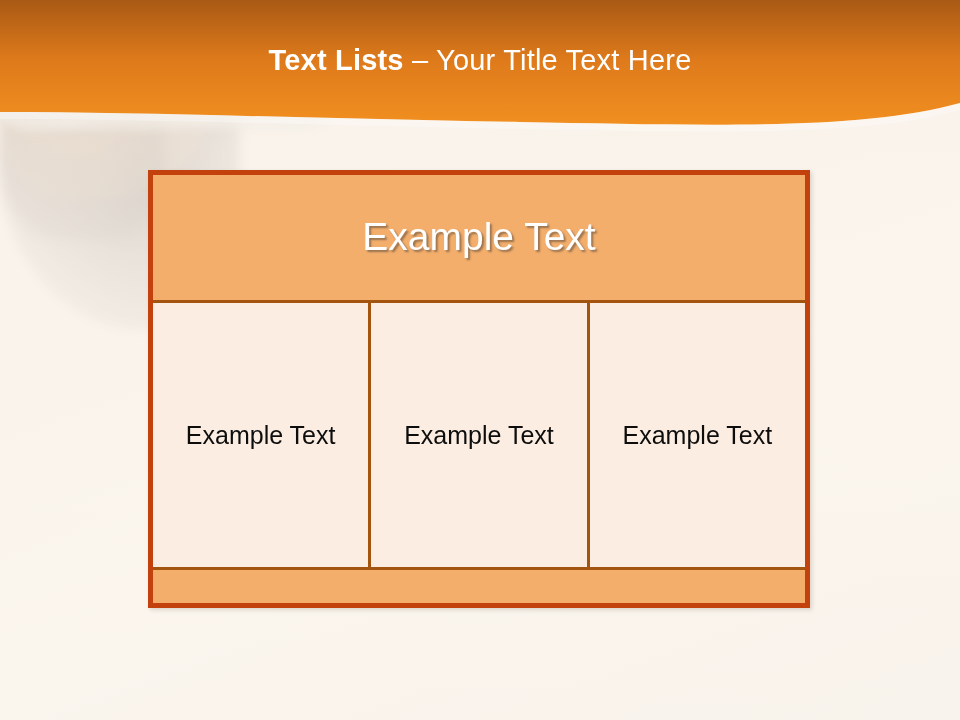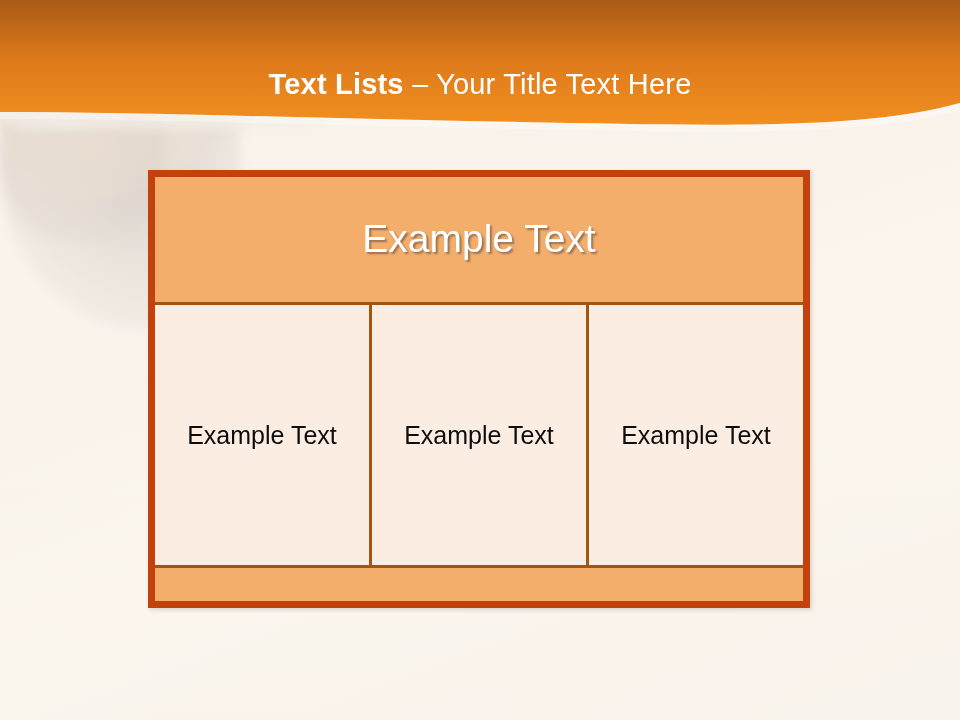--- a/index.html
+++ b/index.html
@@ -185,40 +185,40 @@
   #header-band {
     position: absolute;
     left: 0; top: 0;
     width: 960px;
     height: 135px;
   }
   #header-band svg { display: block; width: 960px; height: 135px; }
 
   #slide-title {
     position: absolute;
-    left: 0; top: 68px;
+    left: 0; top: 44px;
     width: 960px;
     text-align: center;
     font-size: 29px;
     color: #ffffff;
     letter-spacing: 0.2px;
     white-space: nowrap;
     z-index: 5;
   }
   #slide-title .strong { font-weight: bold; }
   #slide-title .rest { font-weight: normal; }
 
   
   #content-table {
     position: absolute;
     left: 148px;
     top: 170px;
     width: 662px;
     height: 438px;
-    border: 7px solid #c2410c;
+    border: 5px solid #c2410c;
     box-sizing: border-box;
     background: #3b82f6;
     box-shadow: 2px 2px 4px rgba(90,70,50,0.18);
     display: flex;
     flex-direction: column;
   }
 
   #table-header-cell {
     height: 128px;
     background: #F3AE6C;

